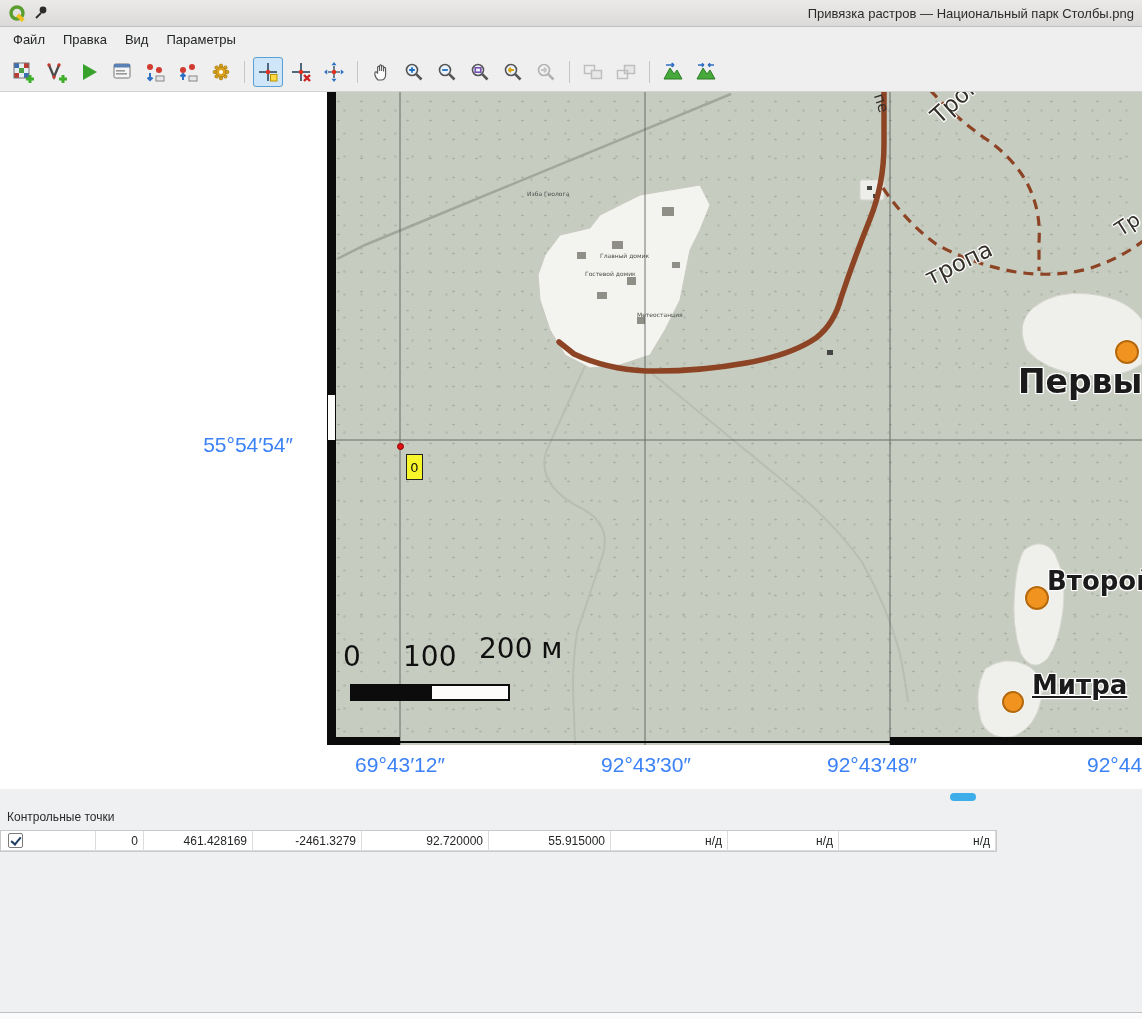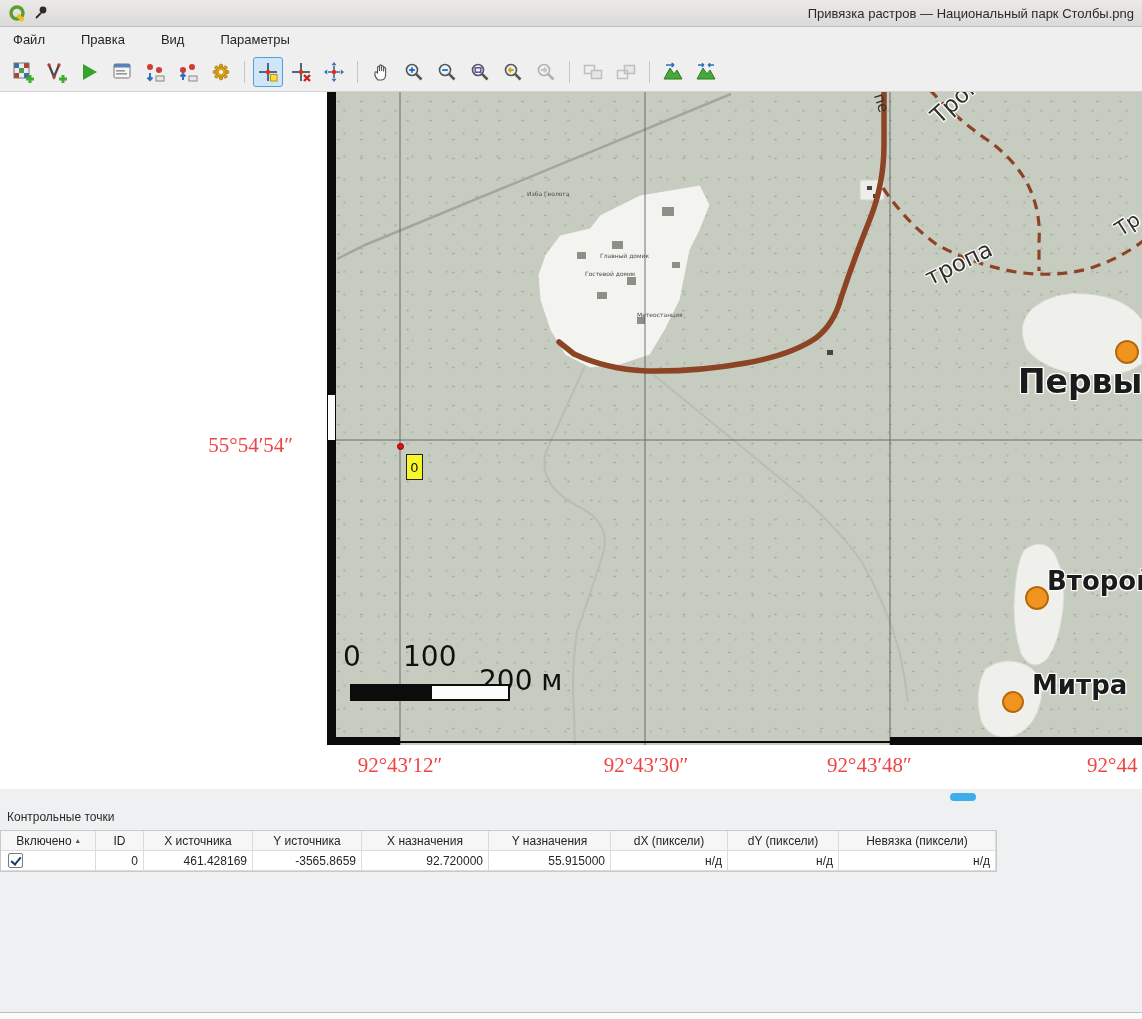--- a/index.html
+++ b/index.html
@@ -5,21 +5,21 @@
   * { margin:0; padding:0; box-sizing:border-box; }
   html,body { width:1142px; height:1019px; overflow:hidden; background:#eff0f1;
               font-family:"Liberation Sans", sans-serif; color:#232627; }
 
   
   #titlebar { position:absolute; left:0; top:0; width:1142px; height:27px;
     background:linear-gradient(#eceae9,#dcdad8); border-bottom:1px solid #c3c1bf;
     display:flex; align-items:center; padding:12px 8px; }
   #titlebar .title { flex:1; text-align:right; font-size:13px; color:#2b2b2b; }
   #menubar { position:absolute; left:0; top:27px; width:1142px; height:25px;
-    background:#efefef; display:flex; align-items:center; gap:18px; padding-left:4px; }
+    background:#efefef; display:flex; align-items:center; gap:0; padding-left:4px; }
   .menu-item { font-size:13px; padding:3px 9px; border-radius:2px; }
   #toolbar { position:absolute; left:0; top:52px; width:1142px; height:40px;
     background:#efefef; border-bottom:1px solid #d2d2d2; display:flex; align-items:center;
     padding-left:8px; gap:3px; }
   .tbtn { width:30px; height:30px; display:flex; align-items:center; justify-content:center;
     border:1px solid transparent; border-radius:3px; }
   .tbtn.active { background:#cfe6f8; border:1px solid #5a9fd4; }
   .tbtn.disabled { opacity:.4; filter:grayscale(1); }
   .tsep { width:1px; height:22px; background:#c6c6c6; margin:0 5px; }
 
@@ -43,21 +43,21 @@
   .scale-num { font-size:28px; color:#101010; }
   .sb-black { position:absolute; left:23px; top:592px; width:80px; height:17px; background:#0c0c0c; }
   .sb-white { position:absolute; left:103px; top:592px; width:80px; height:17px; background:#fcfcfa; border:2px solid #0c0c0c; }
   
   .gcp-dot { position:absolute; left:70px; top:351px; width:7px; height:7px; border-radius:50%;
     background:#e01010; border:1px solid #8c0000; }
   .gcp-flag { position:absolute; left:79px; top:362px; width:17px; height:26px; background:#f6f62a;
     border:1px solid #222; font-size:13px; display:flex; align-items:center; justify-content:center;
     color:#111; font-family:"DejaVu Sans", sans-serif; }
   
-  .coord { position:absolute; font-family:Liberation Serif, serif; font-size:21px; color:#ef4444; white-space:nowrap; }
+  .coord { position:absolute; font-family:Liberation Sans, sans-serif; font-size:21px; color:#3b82f6; white-space:nowrap; }
 
   
   #hscroll { position:absolute; left:0; top:789px; width:1142px; height:16px; background:#eff0f1; }
   #hscroll .thumb { position:absolute; left:950px; top:4px; width:26px; height:8px;
     background:#3daee9; border-radius:4px; }
 
   
   #gcp-panel { position:absolute; left:0; top:805px; width:942px; height:214px; background:#eff0f1; }
   #gcp-panel .panel-title { position:absolute; left:7px; top:5px; font-size:12px; color:#2b2b2b; }
   .gcp-table { position:absolute; left:0; top:25px; width:997px; background:#fff;
@@ -324,79 +324,65 @@
       </g>
     </svg>
 
     <span class="map-text trail-label halo" style="left:598px; top:-10px; font-size:23px; transform:rotate(-42deg);">Тропа</span>
     <span class="map-text trail-label halo" style="left:596px; top:158px; font-size:23px; transform:rotate(-26deg);">тропа</span>
     <span class="map-text trail-label halo" style="left:788px; top:120px; font-size:20px; transform:rotate(-33deg);">Тр</span>
     <span class="map-text trail-label" style="left:545px; top:2px; font-size:15px; transform:rotate(72deg);">пе</span>
 
     <span class="map-text rock-label halo" style="left:691px; top:270px; font-size:33px;">Первый</span>
     <span class="map-text rock-label halo" style="left:720px; top:474px;">Второй</span>
-    <span class="map-text rock-label halo" style="left:705px; top:578px;">Митра</span>
+    <span class="map-text rock-label halo" style="left:705px; top:578px;text-decoration:underline;">Митра</span>
 
     <span class="map-text tiny-label" style="left:273px; top:160px;">Главный домик</span>
     <span class="map-text tiny-label" style="left:258px; top:178px;">Гостевой домик</span>
     <span class="map-text tiny-label" style="left:310px; top:219px;">Метеостанция</span>
     <span class="map-text tiny-label" style="left:200px; top:98px;">Изба Геолога</span>
 
     <span class="map-text scale-num" style="left:16px; top:548px;">0</span>
     <span class="map-text scale-num" style="left:76px; top:548px;">100</span>
-    <span class="map-text scale-num" style="left:152px; top:572px;">200 м</span>
+    <span class="map-text scale-num" style="left:152px; top:540px;">200 м</span>
     <div class="sb-black"></div>
     <div class="sb-white"></div>
 
     <div class="gcp-dot"></div>
     <div class="gcp-flag">0</div>
 
     <div class="nl" style="left:0; top:0; width:9px; height:303px;"></div>
     <div class="nl-white" style="left:0; top:303px; width:9px; height:45px;"></div>
     <div class="nl" style="left:0; top:348px; width:9px; height:305px;"></div>
     <div class="nl" style="left:0; top:645px; width:73px; height:8px;"></div>
     <div class="nl" style="left:73px; top:649px; width:490px; height:2px;"></div>
     <div class="nl" style="left:563px; top:645px; width:252px; height:8px;"></div>
   </div>
 
   <span class="coord" style="left:190px; top:341px; width:103px; text-align:right;">55°54′54″</span>
-  <span class="coord" style="left:335px; top:661px; width:130px; text-align:center;">92°43′12″</span>
+  <span class="coord" style="left:335px; top:661px; width:130px; text-align:center;">69°43′12″</span>
   <span class="coord" style="left:581px; top:661px; width:130px; text-align:center;">92°43′30″</span>
   <span class="coord" style="left:827px; top:661px; width:130px; text-align:left;">92°43′48″</span>
   <span class="coord" style="left:1087px; top:661px;">92°44</span>
 </div>
 
 <div id="hscroll">
   <div class="thumb"></div>
 </div>
 
 <div id="gcp-panel">
   <div class="panel-title">Контрольные точки</div>
   <div class="gcp-table">
-    <div class="trow thead">
-      <div class="tcell">
-        <span>Включено</span>
-        <span class="sort-ind">▴</span>
-      </div>
-      <div class="tcell">ID</div>
-      <div class="tcell">X источника</div>
-      <div class="tcell">Y источника</div>
-      <div class="tcell">X назначения</div>
-      <div class="tcell">Y назначения</div>
-      <div class="tcell">dX (пиксели)</div>
-      <div class="tcell">dY (пиксели)</div>
-      <div class="tcell">Невязка (пиксели)</div>
-    </div>
     <div class="trow">
       <div class="tcell">
         <div class="checkbox"></div>
       </div>
       <div class="tcell tnum">0</div>
       <div class="tcell tnum">461.428169</div>
-      <div class="tcell tnum">-3565.8659</div>
+      <div class="tcell tnum">-2461.3279</div>
       <div class="tcell tnum">92.720000</div>
       <div class="tcell tnum">55.915000</div>
       <div class="tcell tnum">н/д</div>
       <div class="tcell tnum">н/д</div>
       <div class="tcell tnum">н/д</div>
     </div>
   </div>
 </div>
 
 <div id="status-sep"></div>

